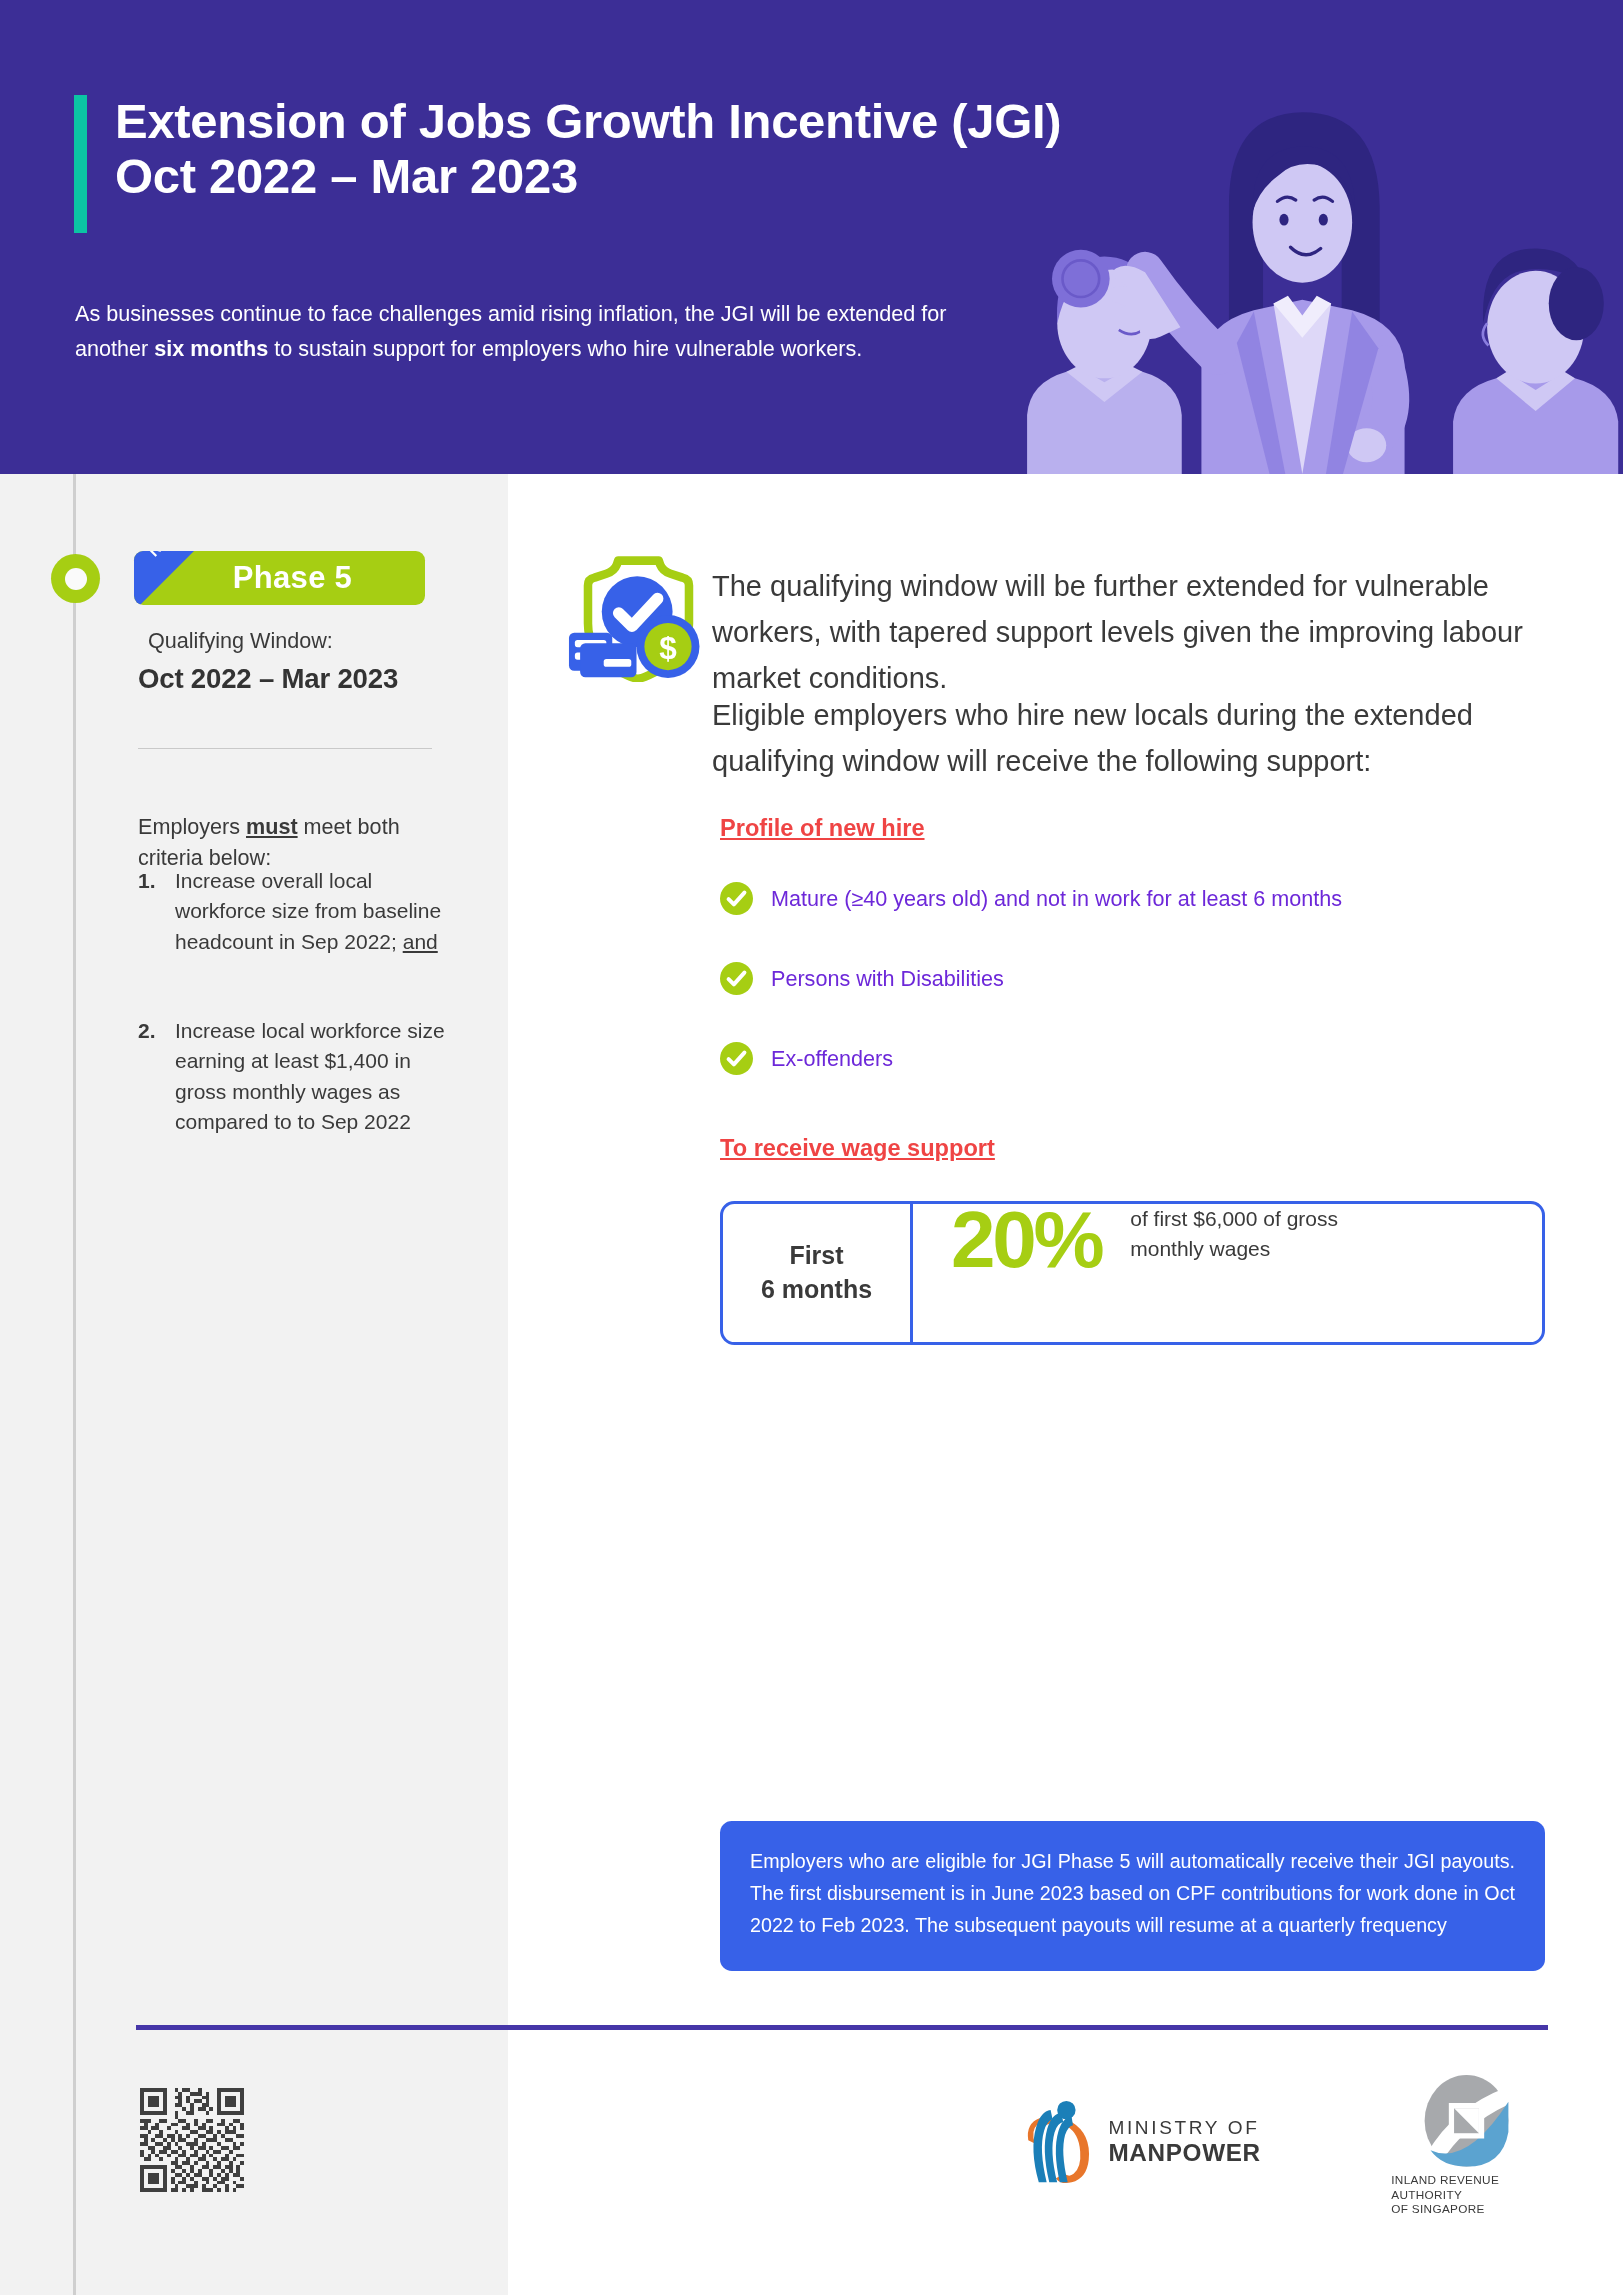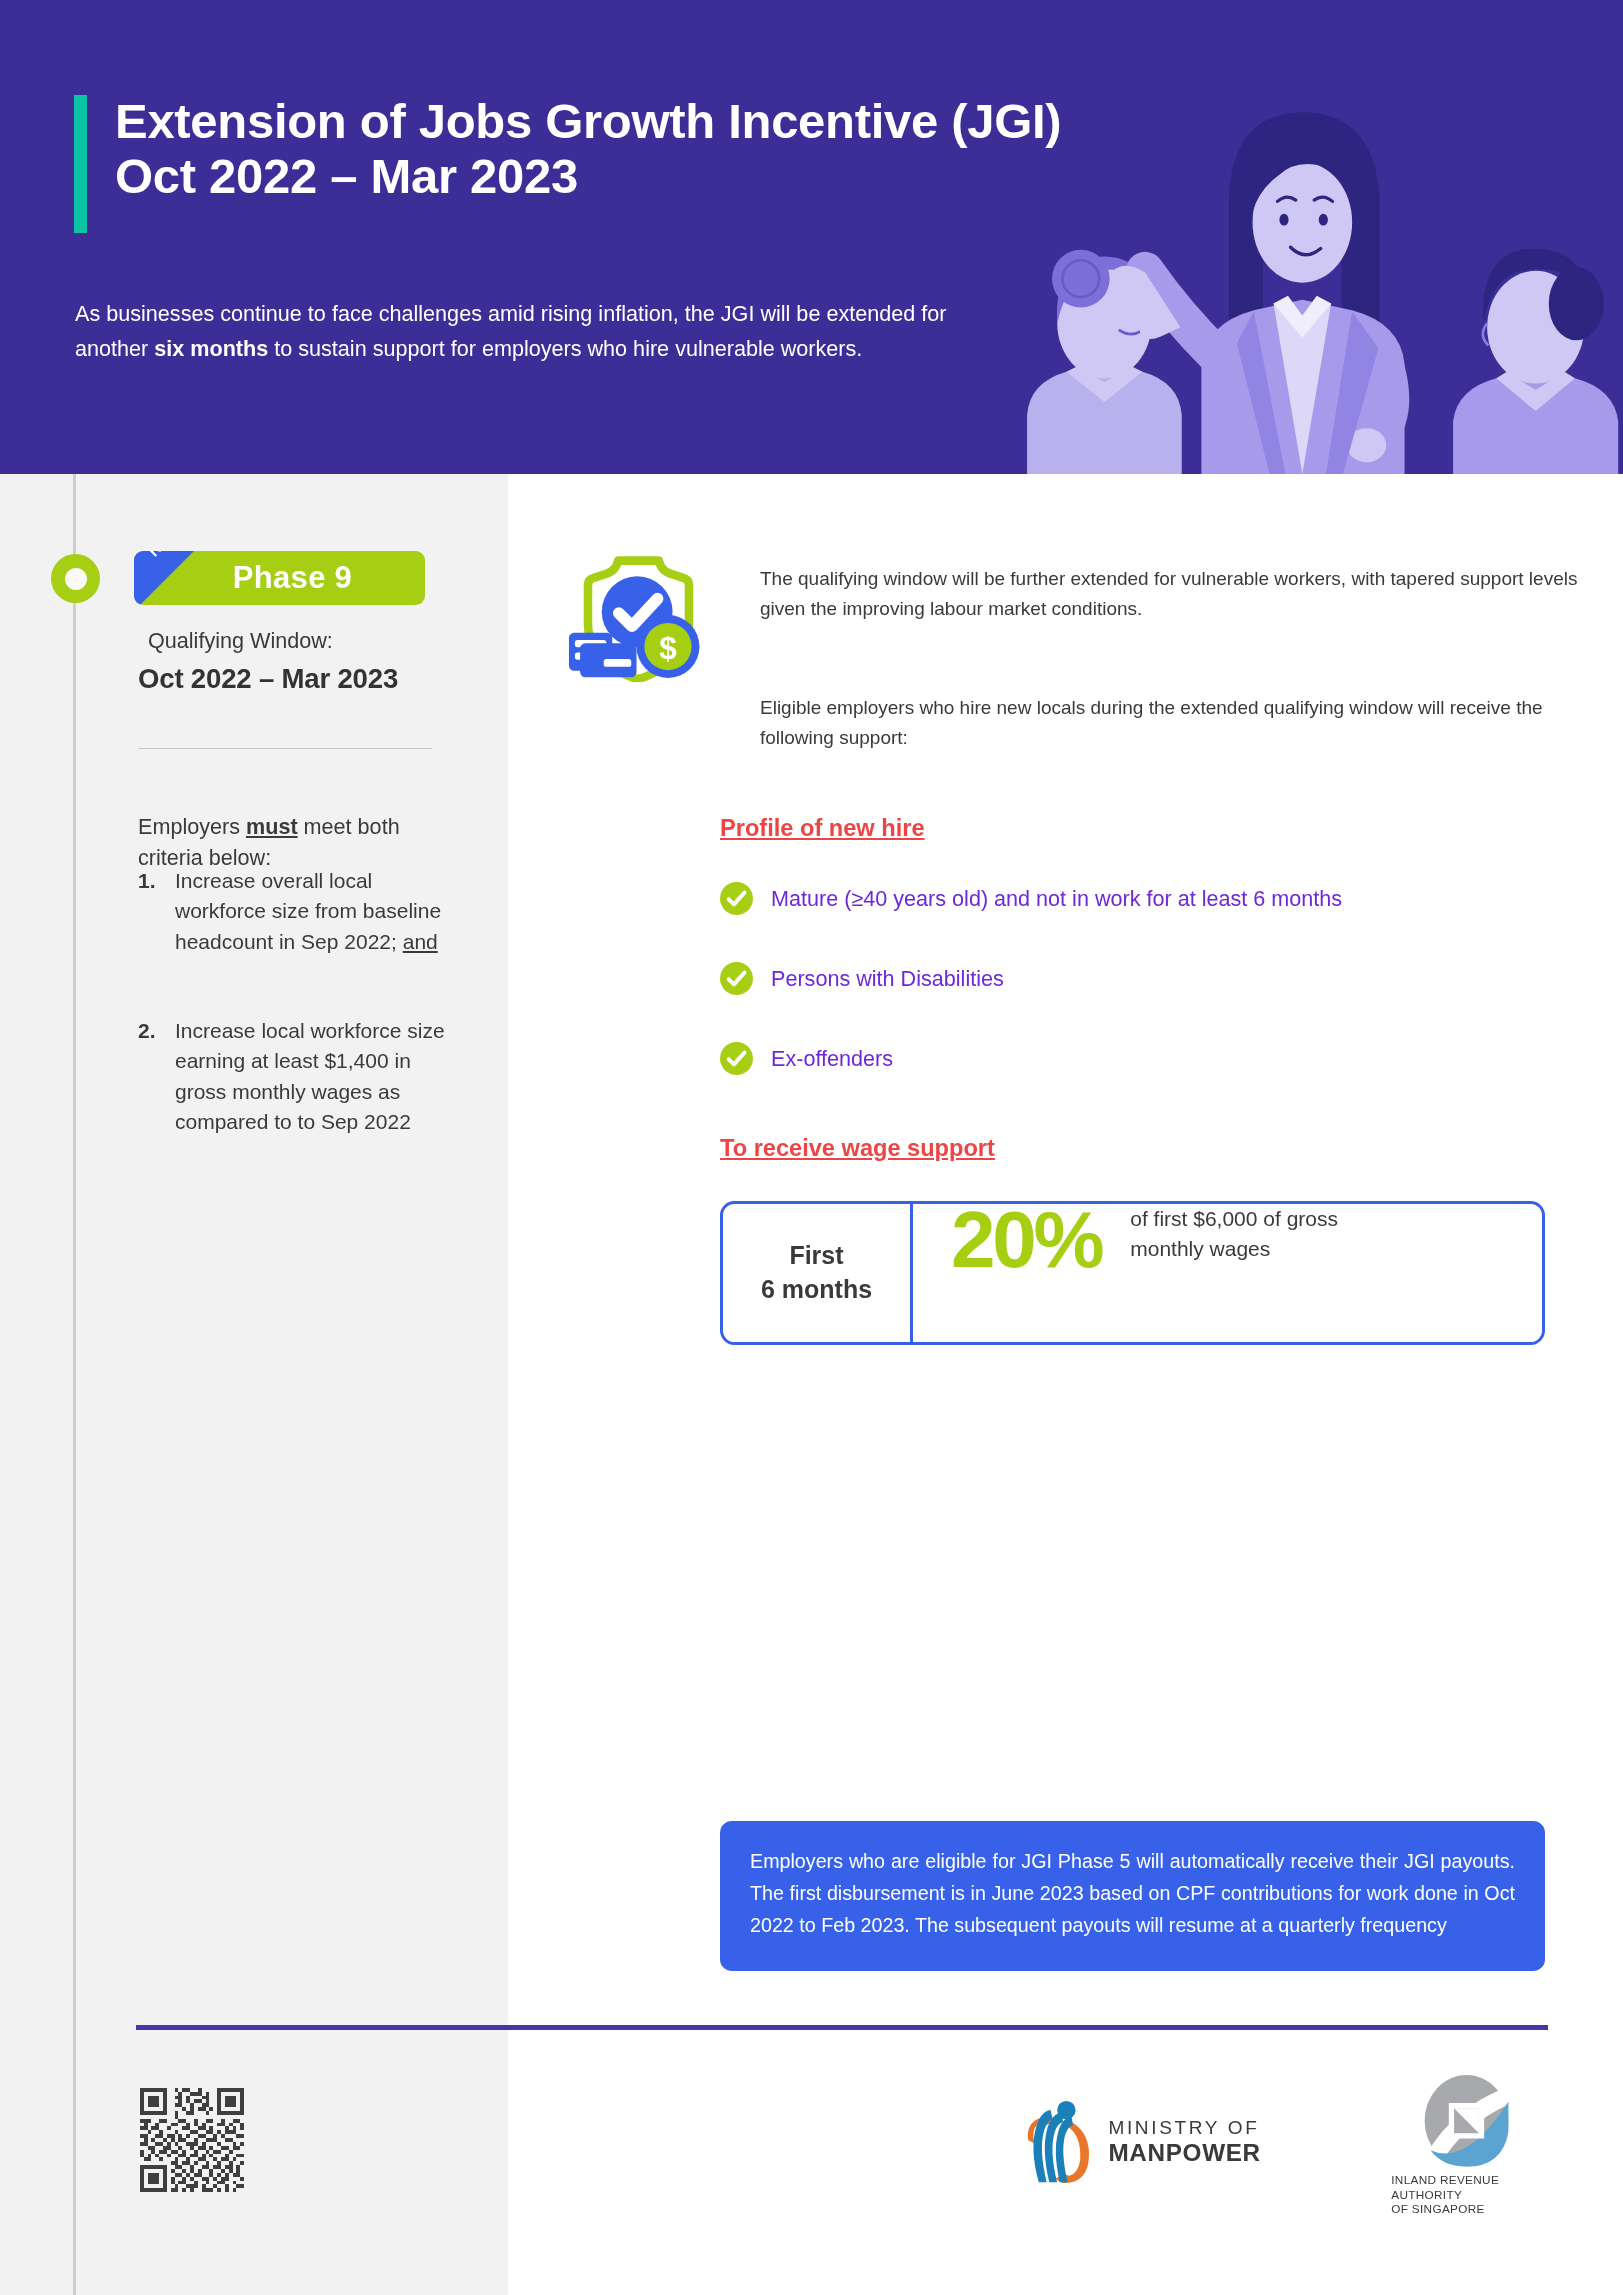--- a/index.html
+++ b/index.html
@@ -105,22 +105,22 @@
     position:absolute;left:0;top:0;font-weight:bold;width:34px;
   }
   .crit .txt{display:block;margin-left:37px;}
   .crit u{text-decoration:underline;}
   #crit1{top:866px;}
   #crit2{top:1016px;}
 
   
   .shield-icon{position:absolute;left:567px;top:554px;width:141px;height:128px;}
   .intro-p{
-    position:absolute;left:760px;width:820px;
-    font-size:19px;line-height:1.58;color:#3a3a3a;
+    position:absolute;left:712px;width:820px;
+    font-size:29px;line-height:1.58;color:#3a3a3a;
   }
   #intro1{top:564px;}
   #intro2{top:693px;}
 
   .sec-head{
     position:absolute;left:720px;
     font-size:23.6px;font-weight:bold;color:#ef4444;text-decoration:underline;
   }
   #head-profile{top:815px;}
   #head-wage{top:1135px;}
@@ -258,21 +258,21 @@
   </div>
 
   <div class="left-col"></div>
   <div class="right-col"></div>
   <div class="timeline"></div>
   <div class="timeline-dot">
       <i></i>
     </div>
 
   <div class="phase-badge">
-    <span class="label">Phase 9</span>
+    <span class="label">Phase 5</span>
     <span class="ribbon"></span>
     <span class="ribbon-text">NEW</span>
   </div>
 
   <div class="qw-label">Qualifying Window:</div>
   <div class="qw-value">Oct 2022 – Mar 2023</div>
   <div class="hr-left"></div>
 
   <div class="must-text">
     <span>Employers </span><u>must</u><span> meet both criteria below:</span>

